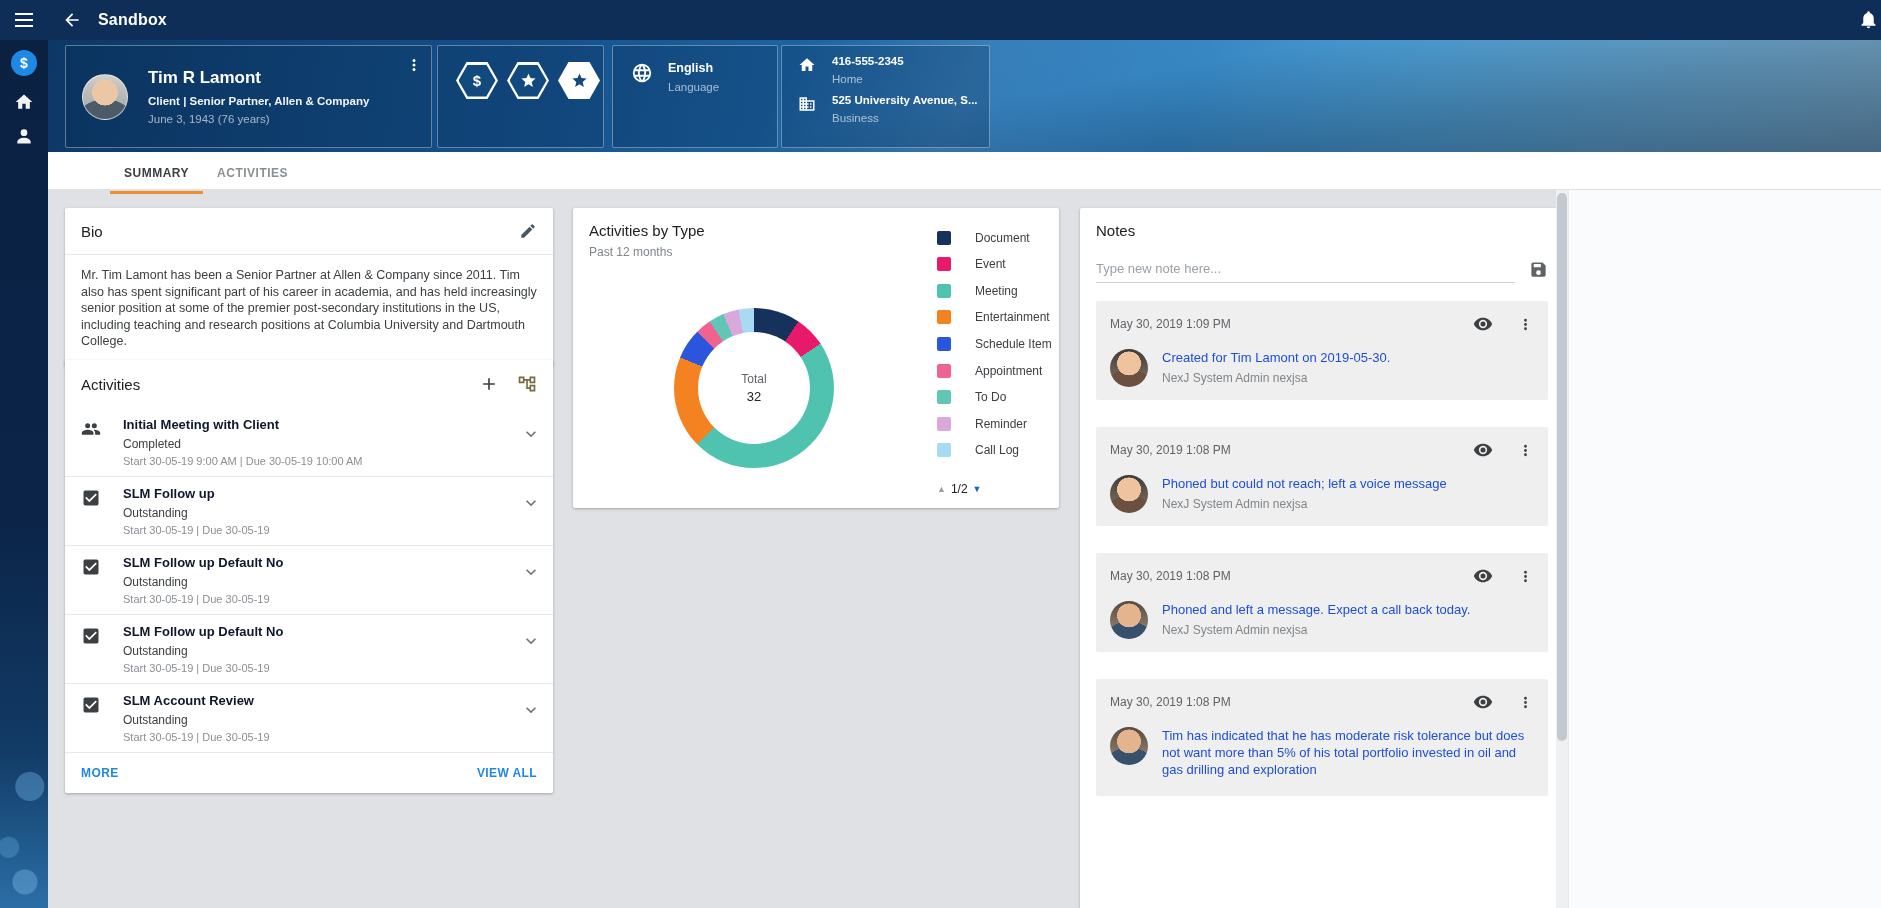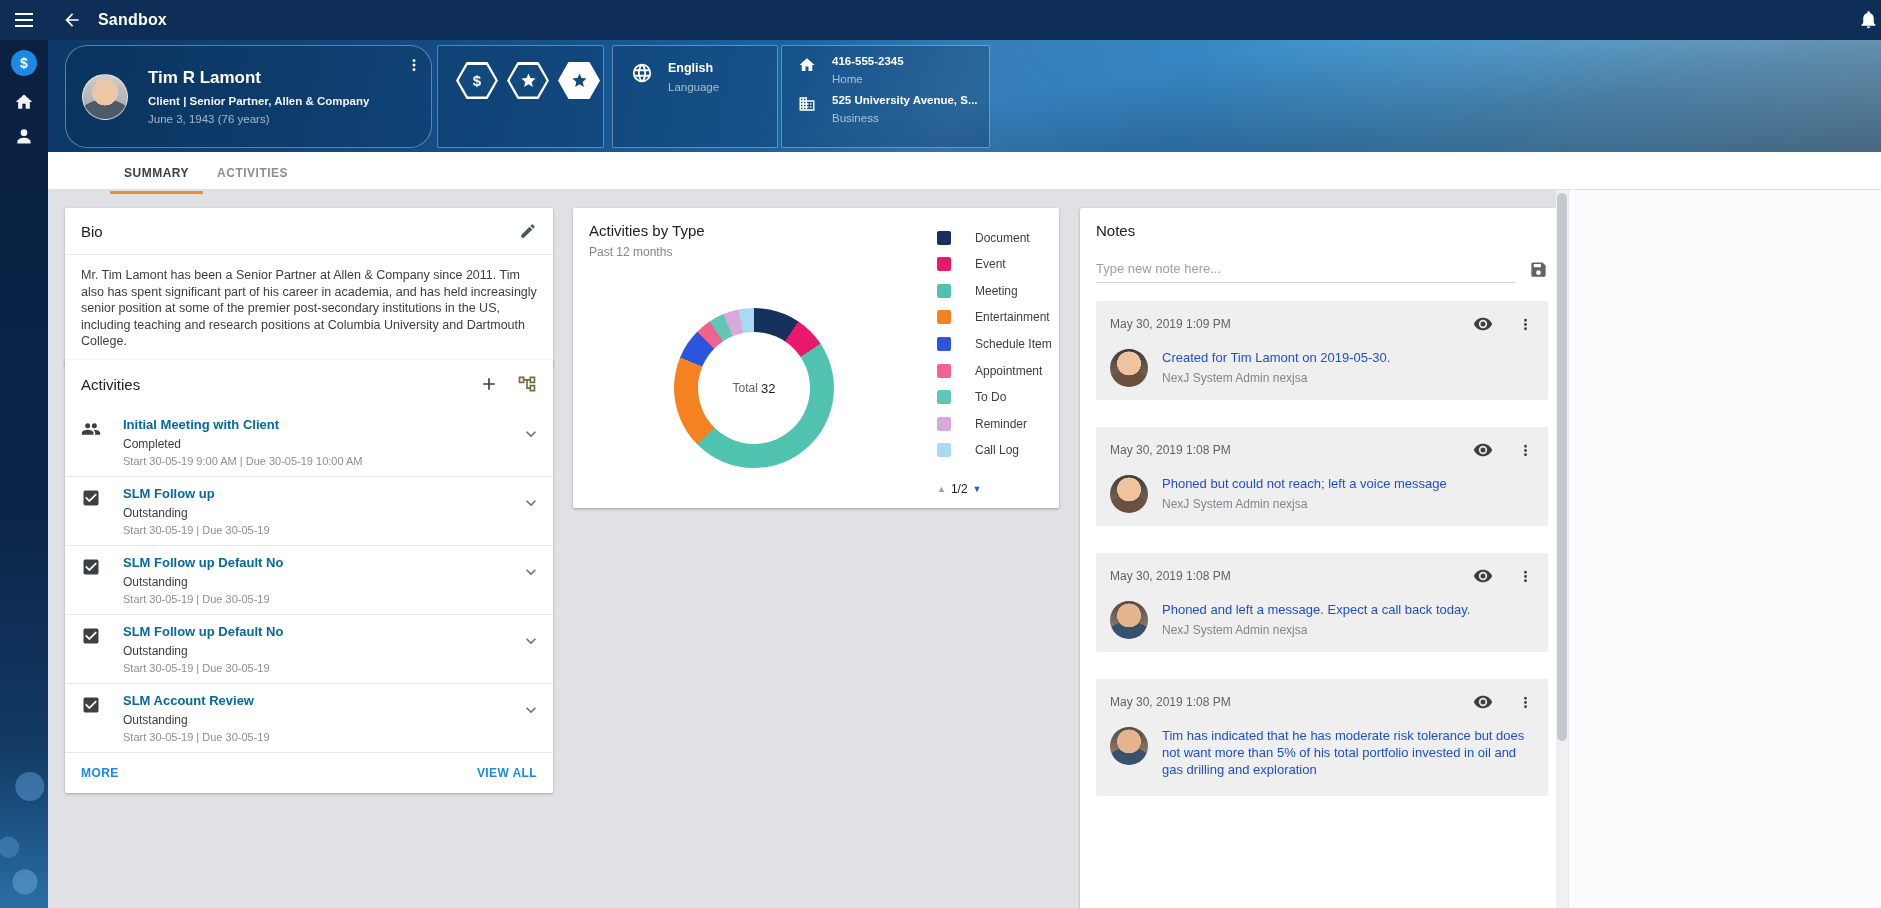--- a/index.html
+++ b/index.html
@@ -33,21 +33,21 @@
   .rail-btn { color:#fff; margin-bottom:14px; opacity:.95; }
 
   
   .hero { position:absolute; left:48px; top:40px; width:1833px; height:112px;
     background:
       linear-gradient(115deg, transparent 40%, rgba(255,255,255,.10) 50%, transparent 62%),
       linear-gradient(170deg, transparent 52%, rgba(8,25,45,.32) 76%, rgba(8,25,45,.55) 100%),
       linear-gradient(100deg, #0c3866 0%, #15538f 28%, #2272b4 52%, #4f9fd4 75%, #8fc6e8 100%);
   }
   .hcard { position:absolute; top:5px; height:103px; background:rgba(8,38,74,.28); border:1px solid rgba(255,255,255,.35); border-radius:2px; color:#fff; }
-  .profile-card { left:17px; width:367px; display:flex; align-items:center; padding:0 16px;border-radius:22px; }
+  .profile-card { left:17px; width:367px; display:flex; align-items:center; padding:0 16px; }
   .avatar-main { width:46px; height:46px; border-radius:50%; flex:none; border:1px solid rgba(255,255,255,.6);
     background:
       radial-gradient(circle at 50% 40%, #ecc7a6 0 37%, transparent 38%),
       radial-gradient(circle at 50% 135%, #4d5a68 0 55%, transparent 56%),
       linear-gradient(#d3cec7, #9aa0a6);
   }
   .profile-info { margin-left:20px; }
   .profile-name { font-size:17px; font-weight:bold; }
   .profile-role { font-size:11.5px; font-weight:bold; margin-top:7px; color:rgba(255,255,255,.95); }
   .profile-birth { font-size:11.5px; margin-top:6px; color:rgba(255,255,255,.62); }
@@ -88,34 +88,34 @@
   .bio-text { padding:12px 16px 16px; font-size:12.5px; line-height:16.5px; color:#3c4043; }
   .pencil-btn { color:#455a64; }
 
   
   .activities-card { left:17px; top:170px; width:488px; }
   .group-label { padding:0 16px 6px; font-size:11px; color:#80868b; }
   .act-row { position:relative; padding:9px 40px 9px 58px; border-bottom:1px solid #e8e8e8; }
   .act-icon { position:absolute; left:16px; top:11px; color:#3c4043; display:none; }
   .variant-people .people-icon { display:block; }
   .variant-task .task-icon { display:block; }
-  .act-title { font-size:13px; font-weight:bold; color:#0369a1; }
+  .act-title { font-size:13px; font-weight:bold; color:#0f172a; }
   .act-status { font-size:12px; color:#3c4043; margin-top:5px; }
   .act-dates { font-size:11px; color:#8a8f94; margin-top:4px; }
   .act-chevron { position:absolute; right:12px; top:16px; color:#6f7378; }
   .act-footer { display:flex; justify-content:space-between; padding:13px 16px; }
   .link-btn { font-size:12px; font-weight:bold; letter-spacing:.4px; color:#1e88e5; }
 
   
   .chart-card { left:525px; top:18px; width:486px; height:300px; }
   .chart-sub { padding:2px 16px 0; font-size:12px; color:#80868b; }
   .donut { position:absolute; left:101px; top:100px; width:160px; height:160px; }
   .donut .ring { position:absolute; inset:0; border-radius:50%; background:#ccc; }
   .donut .hole { position:absolute; inset:24px; border-radius:50%; background:#fff; }
-  .donut-center { position:absolute; inset:0; z-index:2; display:flex; flex-direction:row; align-items:center; justify-content:center; gap:3px; }
+  .donut-center { position:absolute; inset:0; z-index:2; display:flex; flex-direction:column; align-items:center; justify-content:center; gap:3px; }
   .donut-total-label { font-size:12px; color:#5f6368; }
   .donut-total-value { font-size:13px; color:#202124; }
   .legend { position:absolute; left:364px; top:10px; width:116px; }
   .legend-item { display:flex; align-items:flex-end; gap:24px; height:26.6px; }
   .swatch { width:14px; height:14px; border-radius:2px; flex:none; }
   .legend-label { font-size:12px; color:#3c4043; white-space:nowrap; }
   .legend-overflow { height:8px; overflow:hidden; margin-top:10px; }
   .legend-overflow .swatch { height:14px; }
   .legend-pager { display:flex; align-items:center; gap:5px; margin-top:7px; font-size:12px; color:#202124; }
   .pager-up { font-size:9px; color:#9aa0a6; }

